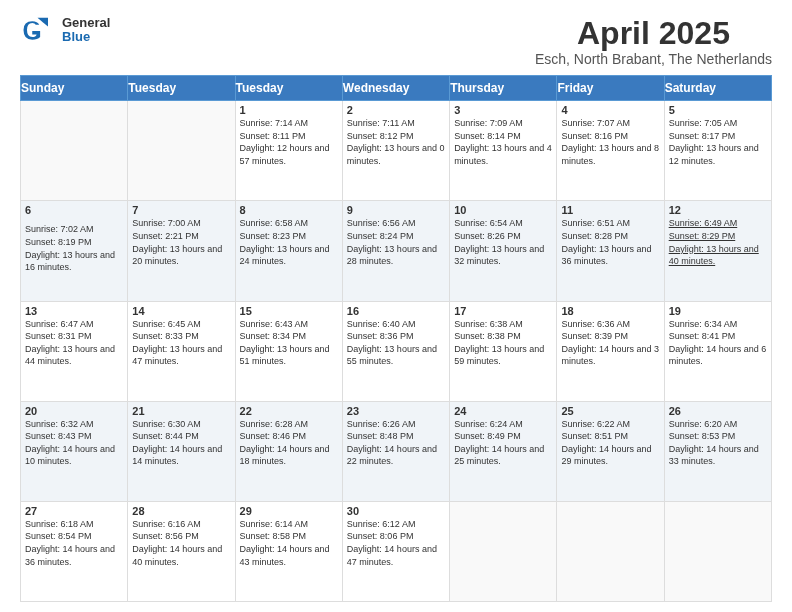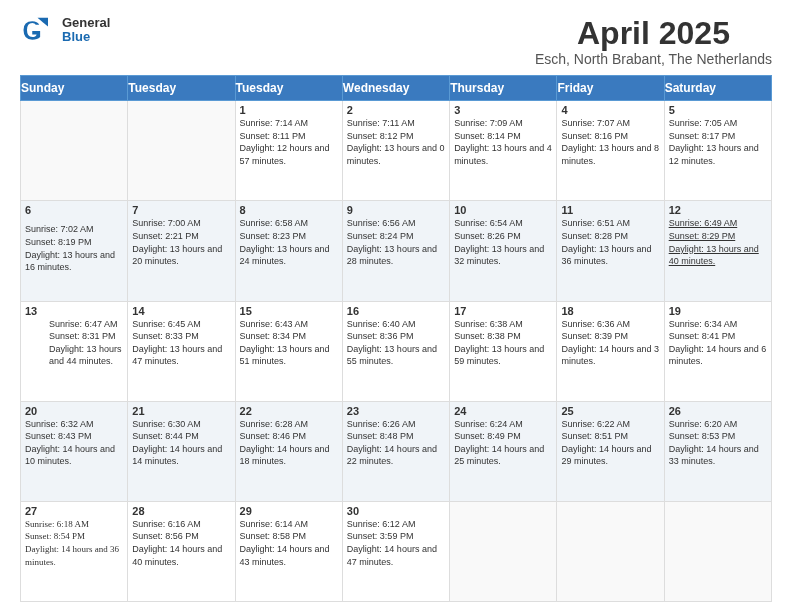--- a/index.html
+++ b/index.html
@@ -210,21 +210,21 @@
           <td>
             <span class="day-num">12</span>
             <div class="day-info" style="white-space: pre-line; text-decoration: underline;">Sunrise: 6:49 AM
 Sunset: 8:29 PM
 Daylight: 13 hours and 40 minutes.</div>
           </td>
         </tr>
         <tr>
           <td>
             <span class="day-num">13</span>
-            <div class="day-info" style="white-space: pre-line; margin-left: 24px;">Sunrise: 6:47 AM
+            <div class="day-info" style="white-space: pre-line;">Sunrise: 6:47 AM
 Sunset: 8:31 PM
 Daylight: 13 hours and 44 minutes.</div>
           </td>
           <td>
             <span class="day-num">14</span>
             <div class="day-info" style="white-space: pre-line;">Sunrise: 6:45 AM
 Sunset: 8:33 PM
 Daylight: 13 hours and 47 minutes.</div>
           </td>
           <td>
@@ -298,40 +298,40 @@
           <td>
             <span class="day-num">26</span>
             <div class="day-info" style="white-space: pre-line;">Sunrise: 6:20 AM
 Sunset: 8:53 PM
 Daylight: 14 hours and 33 minutes.</div>
           </td>
         </tr>
         <tr>
           <td>
             <span class="day-num">27</span>
-            <div class="day-info" style="white-space: pre-line; font-family: Liberation Serif, serif;">Sunrise: 6:18 AM
+            <div class="day-info" style="white-space: pre-line;">Sunrise: 6:18 AM
 Sunset: 8:54 PM
 Daylight: 14 hours and 36 minutes.</div>
           </td>
           <td>
             <span class="day-num">28</span>
             <div class="day-info" style="white-space: pre-line;">Sunrise: 6:16 AM
 Sunset: 8:56 PM
 Daylight: 14 hours and 40 minutes.</div>
           </td>
           <td>
             <span class="day-num">29</span>
             <div class="day-info" style="white-space: pre-line;">Sunrise: 6:14 AM
 Sunset: 8:58 PM
 Daylight: 14 hours and 43 minutes.</div>
           </td>
           <td>
             <span class="day-num">30</span>
             <div class="day-info" style="white-space: pre-line;">Sunrise: 6:12 AM
-Sunset: 3:59 PM
+Sunset: 8:06 PM
 Daylight: 14 hours and 47 minutes.</div>
           </td>
           <td class="empty"></td>
           <td class="empty"></td>
           <td class="empty"></td>
         </tr>
       </tbody>
   </table>
 </div>
 

